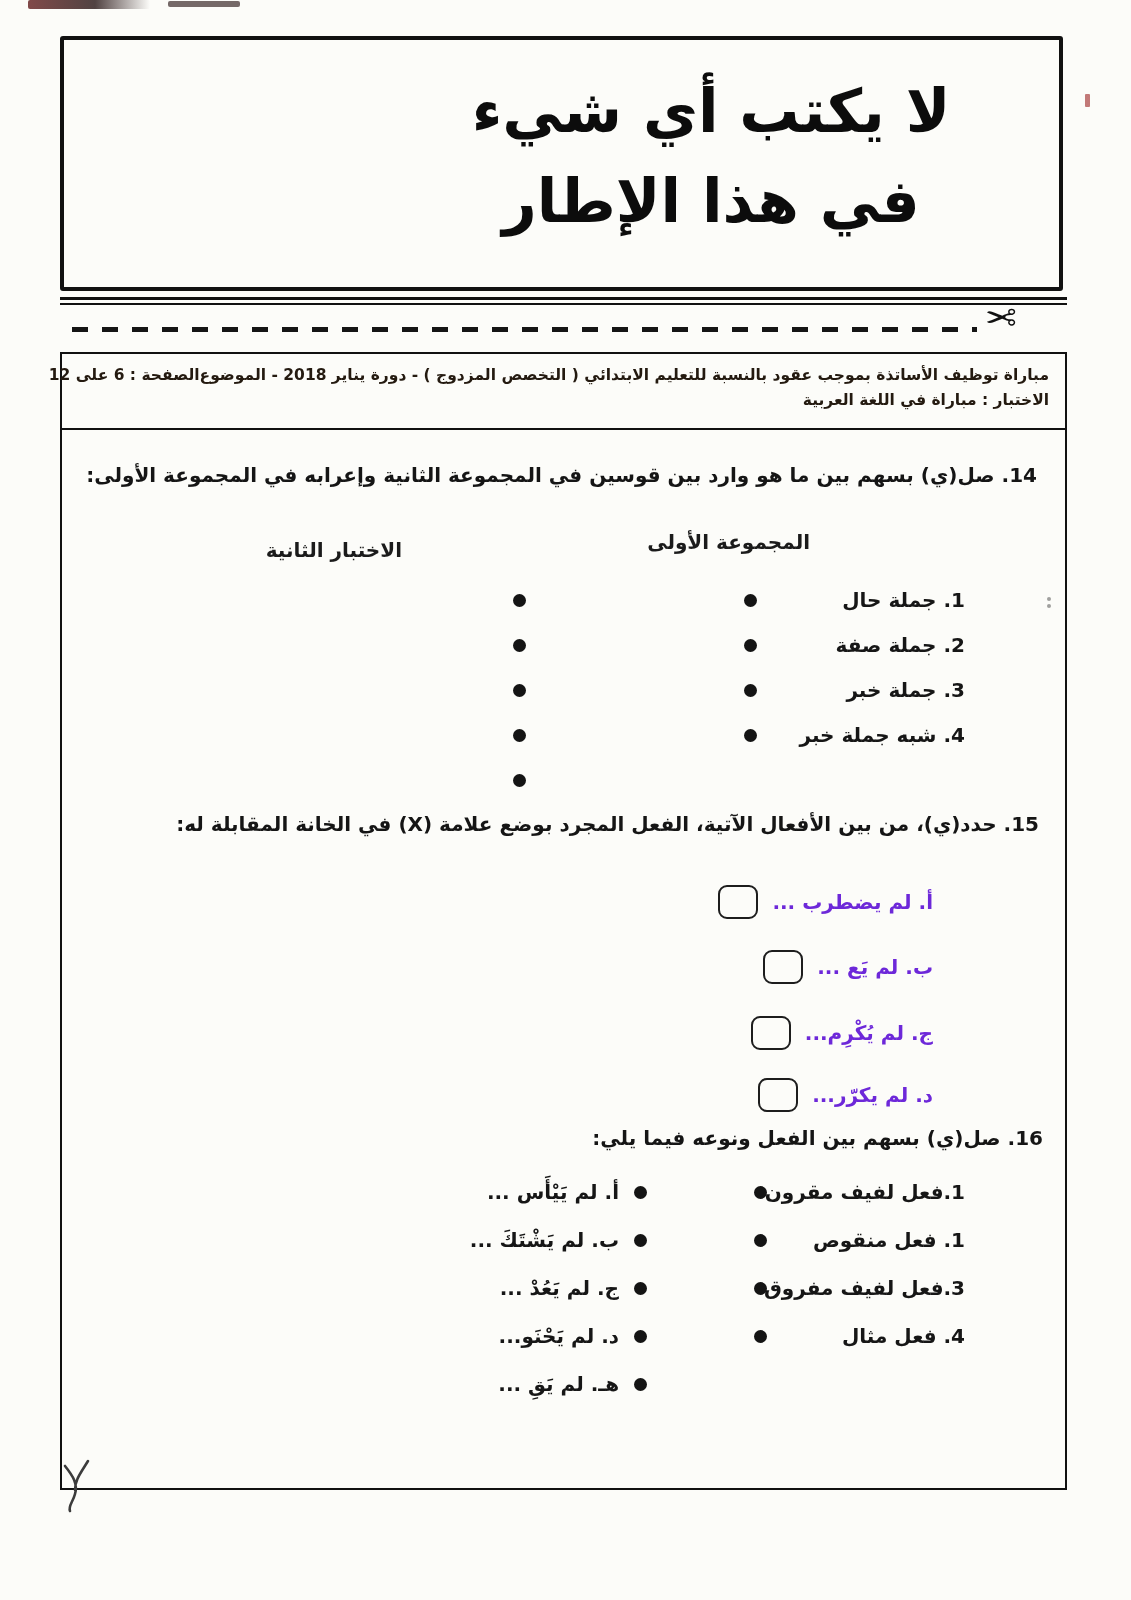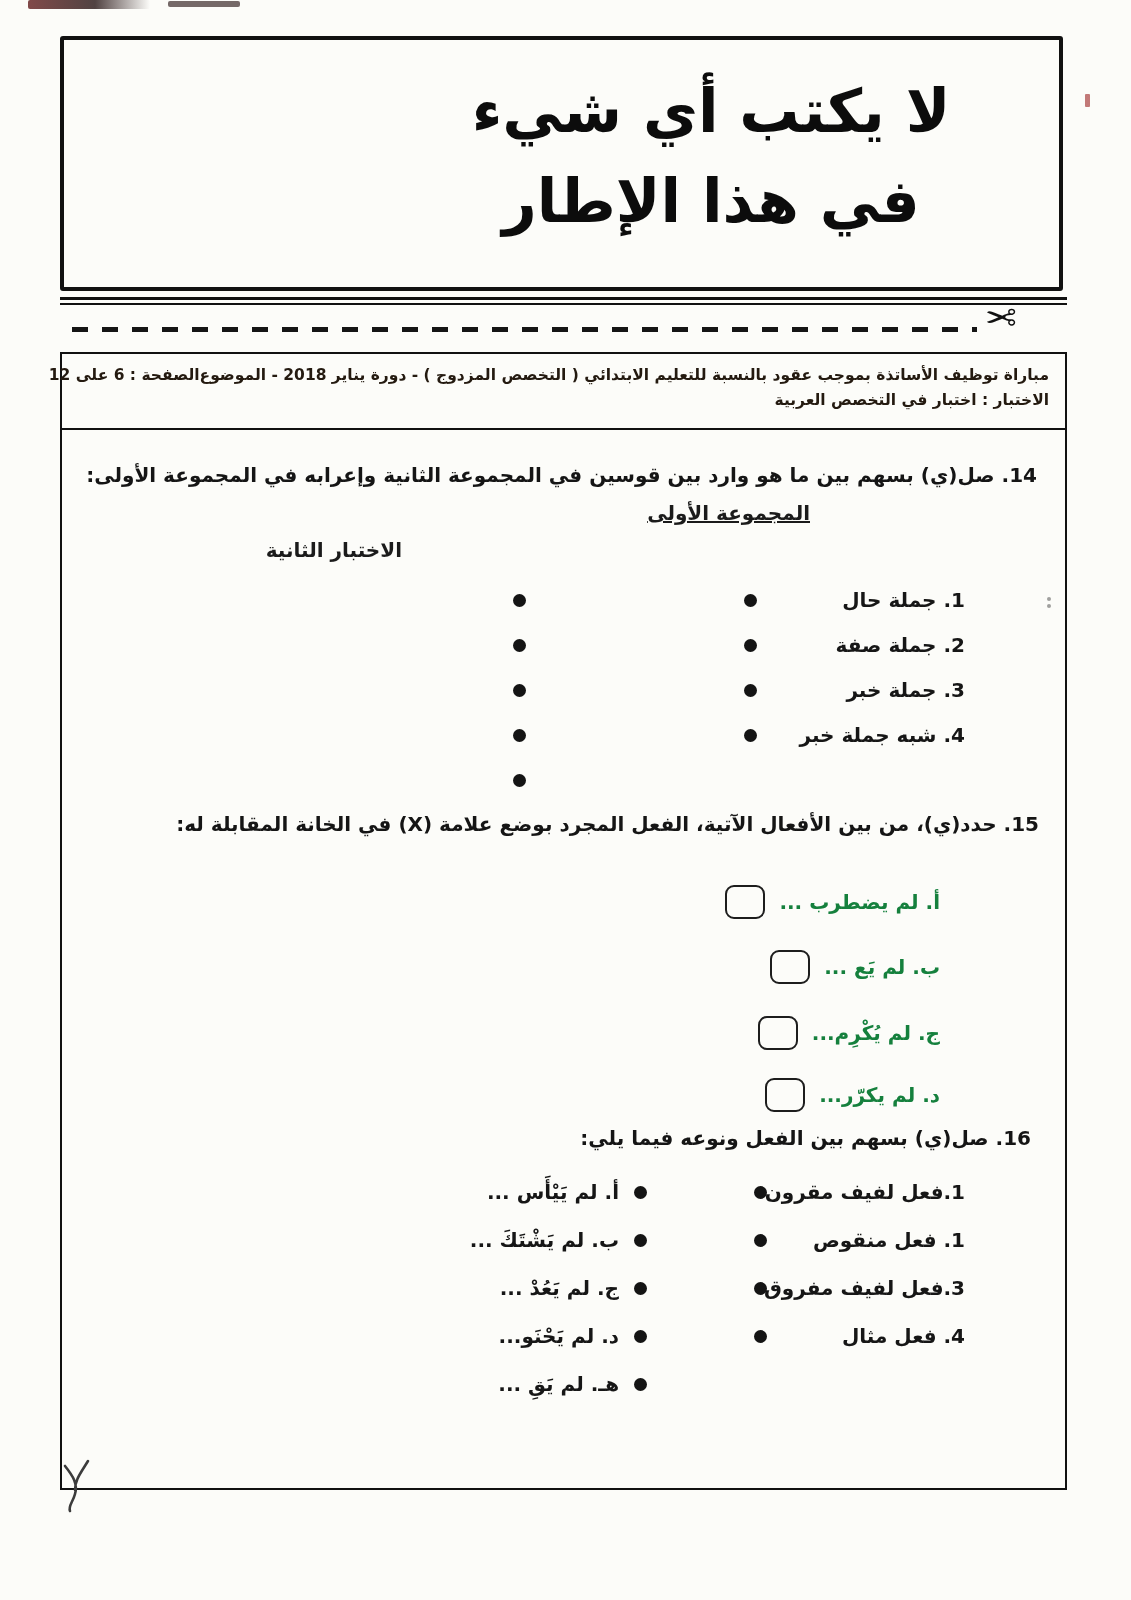--- a/index.html
+++ b/index.html
@@ -49,22 +49,22 @@
     font-weight:700; font-size:20px; color:#151515; white-space:nowrap;
   }
   .col{position:absolute; direction:rtl; font-weight:700; color:#161616;}
   .trow{height:45px; line-height:45px; white-space:nowrap; text-align:right;}
   .trow48{height:48px; line-height:48px; white-space:nowrap; text-align:right;}
   .dot-row{height:45px; display:flex; align-items:center; justify-content:center;}
   .dot-row48{height:48px; display:flex; align-items:center; justify-content:center;}
   .dot{width:13px; height:13px; border-radius:50%; background:#141414;}
   .grp-title{position:absolute; direction:rtl; font-weight:700; font-size:20px; white-space:nowrap;}
   .q15-row{
-    position:absolute; right:191px; direction:rtl; display:flex; align-items:center;
-    gap:14px; font-size:20px; font-weight:700; white-space:nowrap; color:#15803d;
+    position:absolute; right:198px; direction:rtl; display:flex; align-items:center;
+    gap:14px; font-size:20px; font-weight:700; white-space:nowrap; color:#6d28d9;
   }
   .checkbox{
     width:40px; height:34px; border:2.5px solid #1d1d1d; border-radius:9px;
     box-sizing:border-box; background:transparent; flex:0 0 auto;
   }
   
   .art-smudge1{position:absolute; left:28px; top:0; width:122px; height:9px;
     background:linear-gradient(90deg,#6b2a2a,#332222 55%,rgba(60,40,40,0)); border-radius:2px; opacity:.85;}
   .art-smudge2{position:absolute; left:168px; top:1px; width:72px; height:6px; background:#3c2b2b; opacity:.7; border-radius:2px;}
   .art-red-tick{position:absolute; left:1085px; top:94px; width:5px; height:13px; background:#a33232; opacity:.65; border-radius:1px;}
@@ -95,27 +95,27 @@
   <div class="double-line"></div>
   <div class="cut-dashes"></div>
   <div class="scissors">✂</div>
 
   <div class="main-box">
     <div class="info-strip">
       <div class="info-line1">
         <span>مباراة توظيف الأساتذة بموجب عقود بالنسبة للتعليم الابتدائي ( التخصص المزدوج ) - دورة يناير 2018 - الموضوع</span>
         <span>الصفحة : 6 على 12</span>
       </div>
-      <div class="info-line2">الاختبار : اختبار في التخصص العربية</div>
+      <div class="info-line2">الاختبار : مباراة في اللغة العربية</div>
     </div>
   </div>
 
   <div class="h-q" style="top:463px; right:94px;">14. صل(ي) بسهم بين ما هو وارد بين قوسين في المجموعة الثانية وإعرابه في المجموعة الأولى:</div>
 
-  <div class="grp-title" style="top:501px; right:321px;text-decoration:underline;">المجموعة الأولى</div>
+  <div class="grp-title" style="top:530px; right:321px;">المجموعة الأولى</div>
   <div class="grp-title" style="top:538px; right:729px;">الاختبار الثانية</div>
 
   <div class="col" style="top:578px; right:166px; width:240px; font-size:20px;">
     <div class="trow">1. جملة حال</div>
     <div class="trow">2. جملة صفة</div>
     <div class="trow">3. جملة خبر</div>
     <div class="trow">4. شبه جملة خبر</div>
   </div>
 
   <div class="col" style="top:578px; right:368px; width:26px;">
@@ -164,21 +164,21 @@
   </div>
   <div class="q15-row" style="top:1016px;">
     <span>ج. لم يُكْرِم...</span>
     <span class="checkbox"></span>
   </div>
   <div class="q15-row" style="top:1078px;">
     <span>د. لم يكرّر...</span>
     <span class="checkbox"></span>
   </div>
 
-  <div class="h-q" style="top:1126px; right:100px;">16. صل(ي) بسهم بين الفعل ونوعه فيما يلي:</div>
+  <div class="h-q" style="top:1126px; right:88px;">16. صل(ي) بسهم بين الفعل ونوعه فيما يلي:</div>
 
   <div class="col" style="top:1168px; right:166px; width:240px; font-size:20px;">
     <div class="trow48">1.فعل لفيف مقرون</div>
     <div class="trow48">1. فعل منقوص</div>
     <div class="trow48">3.فعل لفيف مفروق</div>
     <div class="trow48">4. فعل مثال</div>
   </div>
 
   <div class="col" style="top:1168px; right:358px; width:26px;">
     <div class="dot-row48">

